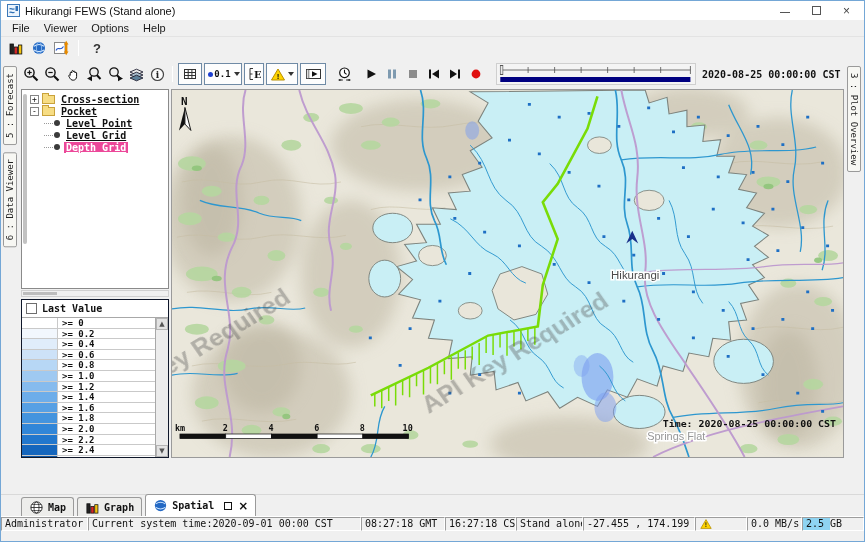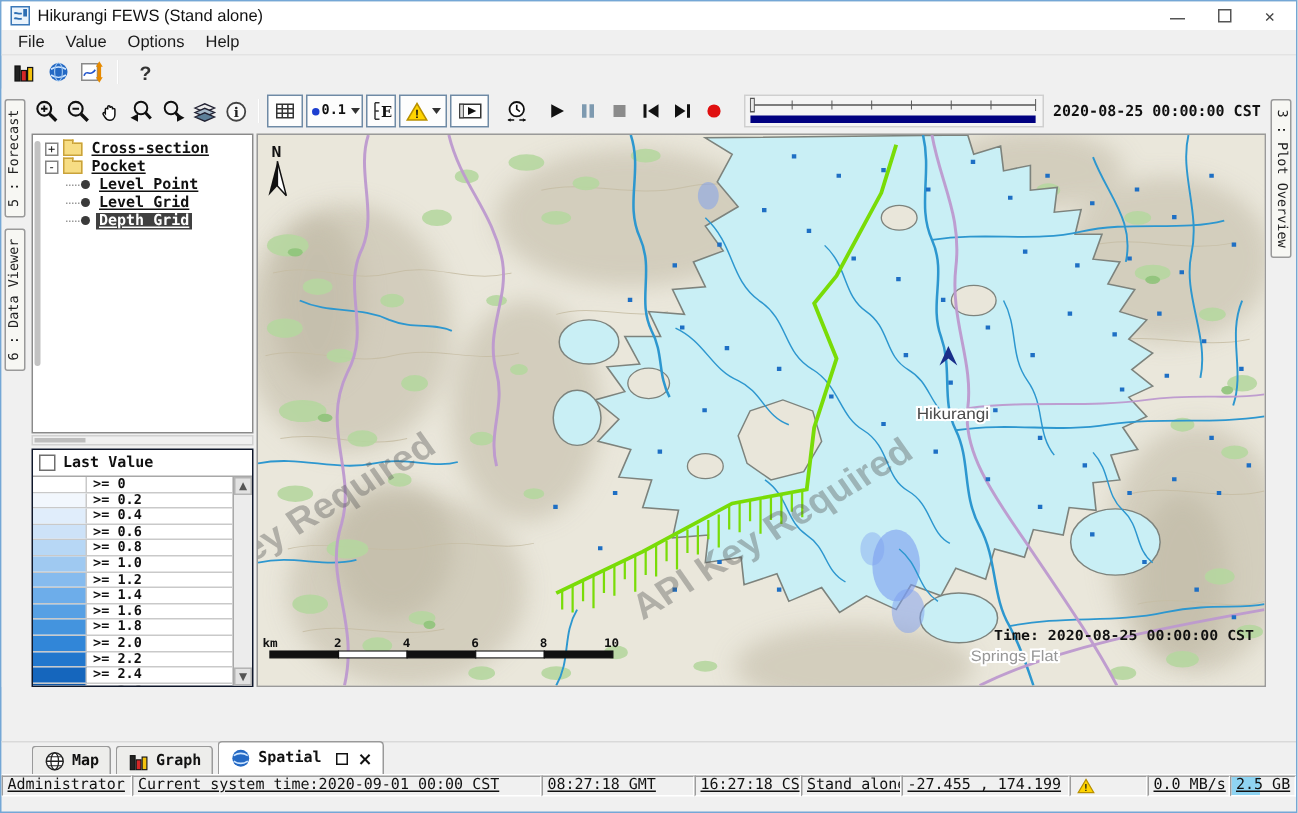--- a/index.html
+++ b/index.html
@@ -52,21 +52,21 @@
   .tree-hscroll{height:7px;flex:none;background:#f0f0f0;border:1px solid #d0d0d0;margin-top:1px;position:relative;}
   .tree-hthumb{position:absolute;left:1px;top:1px;width:34px;height:3px;background:#bdbdbd;}
   .trow{display:flex;align-items:center;height:12px;font:bold 10px "DejaVu Sans Mono",monospace;color:#111;white-space:nowrap;}
   .expander{width:9px;height:9px;border:1px solid #848484;background:#fff;font:8px/7px "DejaVu Sans Mono",monospace;text-align:center;color:#111;margin-right:3px;flex:none;}
   .folder{width:13px;height:9px;background:#f7dd84;border:1px solid #c9a23b;margin-right:4px;flex:none;position:relative;}
   .folder::before{content:"";position:absolute;left:-1px;top:-3px;width:5px;height:2px;background:#f7dd84;border:1px solid #c9a23b;border-bottom:none;}
   .tree-child{margin-left:14px;}
   .tree-conn{width:9px;height:1px;border-top:1px dotted #9a9a9a;margin-right:1px;flex:none;}
   .node-dot{width:6px;height:6px;border-radius:50%;background:#3a3a3a;margin-right:4px;flex:none;}
   .tlabel{padding:0 2px;text-decoration:underline;}
-  .tlabel.selected{background:#404040;color:#fff;}
+  .tlabel.selected{background:#ec4899;color:#fff;}
 
   
   .legendbox{flex:1 1 auto;background:#fff;border:1px solid #0f172a;margin-top:2px;display:flex;flex-direction:column;overflow:hidden;}
   .legend-head{height:17px;display:flex;align-items:center;padding:1px 4px;flex:none;}
   .cbx{width:11px;height:11px;border:1px solid #6e6e6e;background:#fff;margin-right:5px;flex:none;}
   .legend-title{font:bold 10px "DejaVu Sans Mono",monospace;color:#111;}
   .legend-body{flex:1 1 auto;display:flex;border-top:1px solid #a8a8a8;min-height:0;}
   .legend-list{flex:1 1 auto;overflow:hidden;}
   .lg-row{display:flex;height:10.6px;border-bottom:1px solid #c9c9c9;}
   .lg-sw{width:36px;flex:none;border-right:1px solid #c9c9c9;}
@@ -84,21 +84,21 @@
   .btab.active{background:#fff;height:22px;}
   .btab svg{flex:none;}
   .tab-restore{width:8px;height:8px;border:1.5px solid #111;margin-left:6px;}
   .tab-close{font:bold 12px/10px "DejaVu Sans",sans-serif;color:#111;margin-left:2px;}
 
   .logsrow{height:18px;flex:none;background:#f0f0f0;display:flex;align-items:center;padding-left:20px;}
   .logs-btn{font:bold 9px "DejaVu Sans Mono",monospace;color:#111;border:1px solid #9a9a9a;background:#f5f5f3;border-radius:2px;padding:1px 7px;}
 
   
   .statusbar{height:15px;flex:none;display:flex;background:#f0f0f0;border-top:1px solid #fff;}
-  .scell{border:1px solid;border-color:#9d9d9d #ffffff #ffffff #9d9d9d;font:10px/12px "DejaVu Sans Mono",monospace;color:#111;padding:0 3px;white-space:nowrap;overflow:hidden;display:flex;align-items:center;flex:none;text-decoration:underline;}
+  .scell{border:1px solid;border-color:#9d9d9d #ffffff #ffffff #9d9d9d;font:10px/12px "DejaVu Sans Mono",monospace;color:#111;padding:0 3px;white-space:nowrap;overflow:hidden;display:flex;align-items:center;flex:none;}
   .mem{position:relative;}
   .mem .fill{position:absolute;left:0;top:0;bottom:0;width:45%;background:#8fd4f2;}
   .mem span{position:relative;}
 </style>
 </head>
 <body>
 
 <div class="window">
 
   <div class="titlebar">
@@ -111,21 +111,21 @@
     <span class="title-text">Hikurangi FEWS  (Stand alone)</span>
     <span class="win-ctrls">
       <span class="wc wc-min"></span>
       <span class="wc wc-max"></span>
       <span class="wc">×</span>
     </span>
   </div>
 
   <div class="menubar">
     <span class="menu-item">File</span>
-    <span class="menu-item">Value</span>
+    <span class="menu-item">Viewer</span>
     <span class="menu-item">Options</span>
     <span class="menu-item">Help</span>
   </div>
 
   <div class="tb1">
     <span class="tbtn">
       <svg width="16" height="16" viewBox="0 0 16 16">
           <g stroke="#111" stroke-width="0.8">
             <rect x="2" y="4" width="3.4" height="10" fill="#222"></rect>
             <rect x="6.2" y="7" width="3.4" height="7" fill="#d42727"></rect>
@@ -646,21 +646,21 @@
       <span>Spatial</span>
       <span class="tab-restore"></span>
       <span class="tab-close">×</span>
     </span>
   </div>
 
 
   <div class="statusbar">
     <span class="scell" style="width:87px">Administrator</span>
     <span class="scell" style="width:273px">Current system time:2020-09-01 00:00 CST</span>
-    <span class="scell" style="width:102px">08:27:18 GMT</span>
+    <span class="scell" style="width:84px">08:27:18 GMT</span>
     <span class="scell" style="width:71px">16:27:18 CST</span>
     <span class="scell" style="width:67px">Stand alone</span>
     <span class="scell" style="width:112px">-27.455 , 174.199</span>
     <span class="scell" style="width:52px">
       <svg width="14" height="12" viewBox="0 0 16 15">
           <polygon points="8,2 14.5,13 1.5,13" fill="#ffd400" stroke="#b89000"></polygon>
           <text x="8" y="11.8" text-anchor="middle" font-size="8" font-weight="bold" fill="#111">!</text>
         </svg>
     </span>
     <span class="scell" style="width:55px">0.0 MB/s</span>

